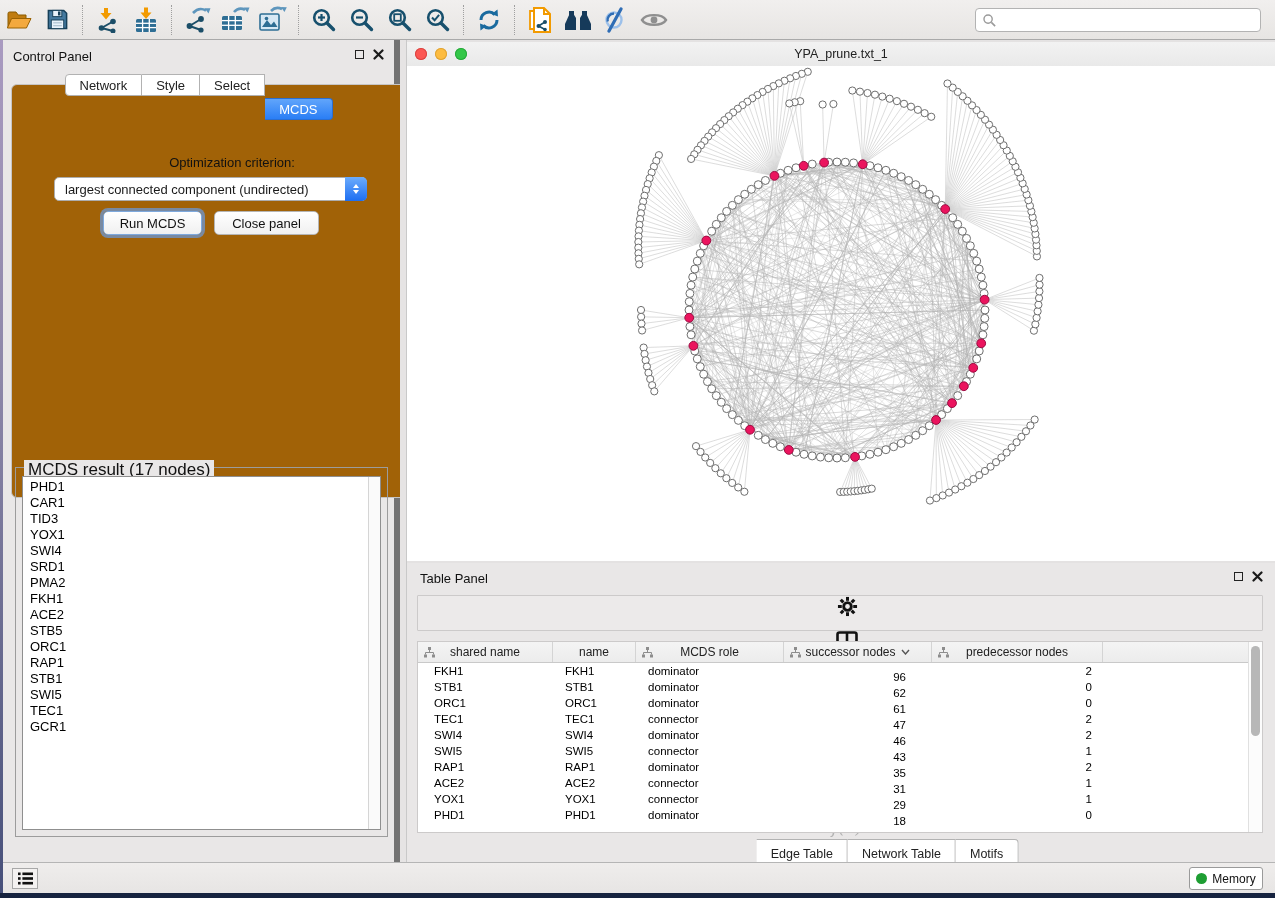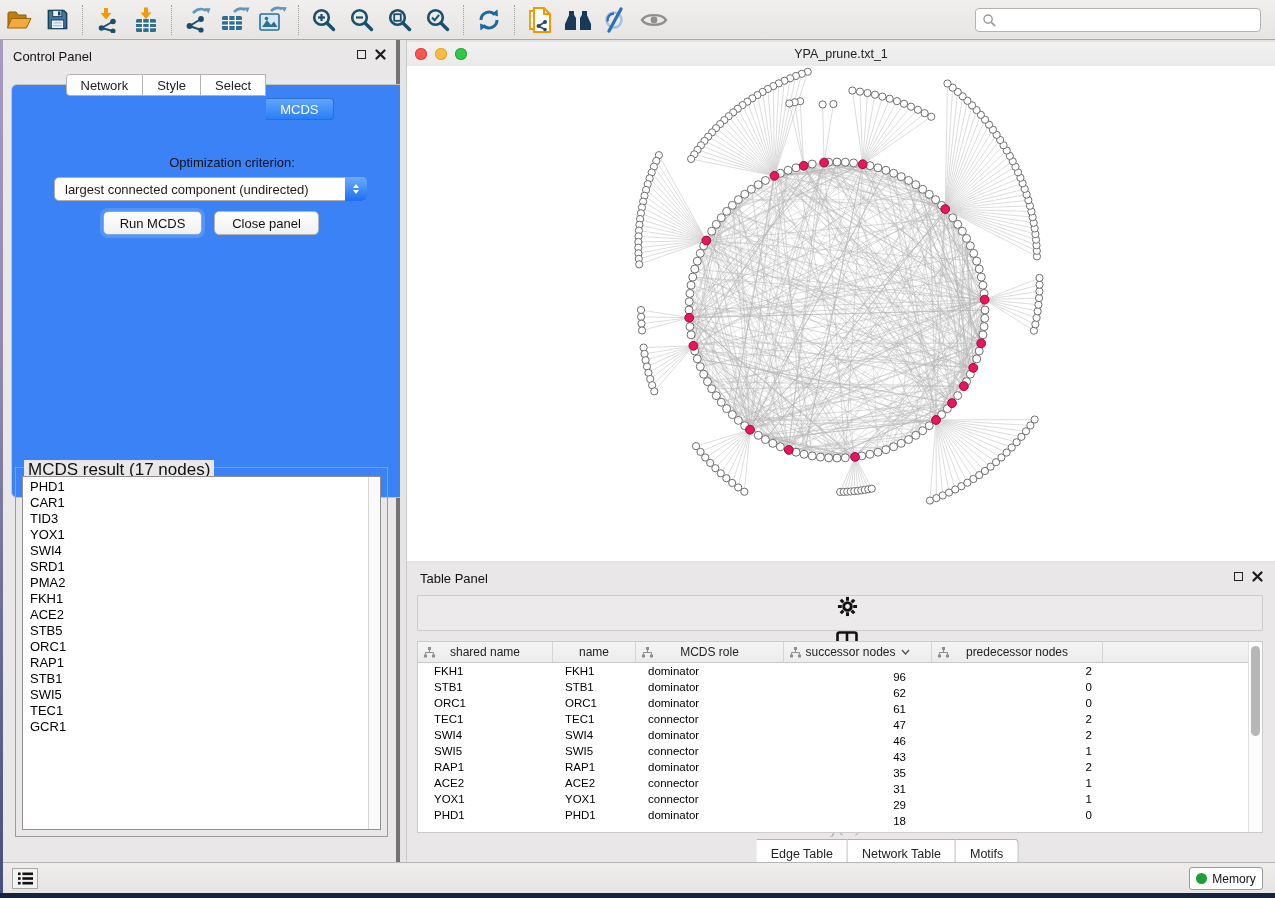--- a/index.html
+++ b/index.html
@@ -10,30 +10,30 @@
   #left-sliver { left:0; top:40px; width:3px; height:853px; background:linear-gradient(180deg,#a99ac0,#8d87a8 40%,#47507a); z-index:40; }
 
   
   #toolbar { left:0; top:0; width:1275px; height:40px; background:linear-gradient(#f1efee,#e7e5e3); border-bottom:1px solid #a9a9a9; display:flex; align-items:center; }
   .tb-btn { width:38px; height:34px; display:flex; align-items:center; justify-content:center; cursor:default; }
   .tb-sep { width:1px; height:30px; margin:0 6px; border-left:1px dotted #9f9f9f; }
   #search-wrap { position:absolute; right:14px; top:8px; width:286px; height:24px; background:#fff; border:1px solid #b3b3b3; border-radius:4px; display:flex; align-items:center; padding-left:6px; }
   #search-wrap input { border:none; outline:none; flex:1; font-size:12px; height:20px; background:transparent; }
 
   
-  #control-panel { left:3px; top:40px; width:397px; height:822px; background:#e9e7e7; border-right:4px solid #737373; }
+  #control-panel { left:3px; top:40px; width:397px; height:822px; background:#e9e7e7; border-right:6px solid #737373; }
   #cp-title { position:absolute; left:10px; top:9px; font-size:13px; color:#111; }
   .panel-winbtns { position:absolute; display:flex; gap:9px; align-items:center; }
   .float-ico { width:9px; height:9px; border:1.6px solid #222; display:inline-block; background:transparent; }
   #cp-tabs { position:absolute; left:50%; transform:translateX(-50%); top:34px; display:flex; z-index:5; }
   .seg-tab { height:22px; padding:0 14px; background:#fff; border:1px solid #b2b2b2; border-left:none; font-size:13px; display:flex; align-items:center; color:#222; }
   .seg-tab:first-child { border-left:1px solid #b2b2b2; border-radius:4px 0 0 4px; }
   .seg-tab:last-child { border-radius:0 4px 4px 0; }
   .seg-tab.selected { background:linear-gradient(#61a5fb,#2a7ef5); border-color:#2a6fd4; color:#fff;margin-top:24px; }
-  #cp-inset { position:absolute; left:8px; top:44px; width:442px; height:414px; background:#3b82f6; border:1px solid #c6c5c5; border-radius:6px; }
+  #cp-inset { position:absolute; left:8px; top:44px; width:442px; height:414px; background:#a16207; border:1px solid #c6c5c5; border-radius:6px; }
   #opt-label { position:absolute; top:70px; width:100%; text-align:center; font-size:13px; color:#111; }
   #opt-select { position:absolute; left:42px; top:92px; width:313px; height:24px; background:#fff; border:1px solid #adadad; border-radius:5px; display:flex; align-items:center; }
   #opt-select .sel-text { flex:1; font-size:13px; padding-left:10px; white-space:nowrap; }
   #opt-select .sel-cap { width:22px; height:24px; margin-right:-1px; border-radius:0 5px 5px 0; background:linear-gradient(#6cacfc,#1d6ef2); display:flex; flex-direction:column; align-items:center; justify-content:center; gap:2px; }
   .chev-up { width:0;height:0;border-left:3.5px solid transparent;border-right:3.5px solid transparent;border-bottom:4.5px solid #fff; }
   .chev-dn { width:0;height:0;border-left:3.5px solid transparent;border-right:3.5px solid transparent;border-top:4.5px solid #fff; }
   .cp-btn { position:absolute; top:126px; height:24px; background:linear-gradient(#ffffff,#f0f0f0); border:1px solid #b5b5b5; border-radius:5px; font-size:13px; display:flex; align-items:center; justify-content:center; color:#111; }
   #run-btn { left:91px; width:99px; box-shadow:0 0 0 3px rgba(100,160,246,.65); border-color:#7ea9dd; }
   #close-btn { left:202px; width:105px; }
   #mcds-fieldset { position:absolute; left:12px; top:427px; width:373px; height:370px; border:1px solid #9c9c9c; }

